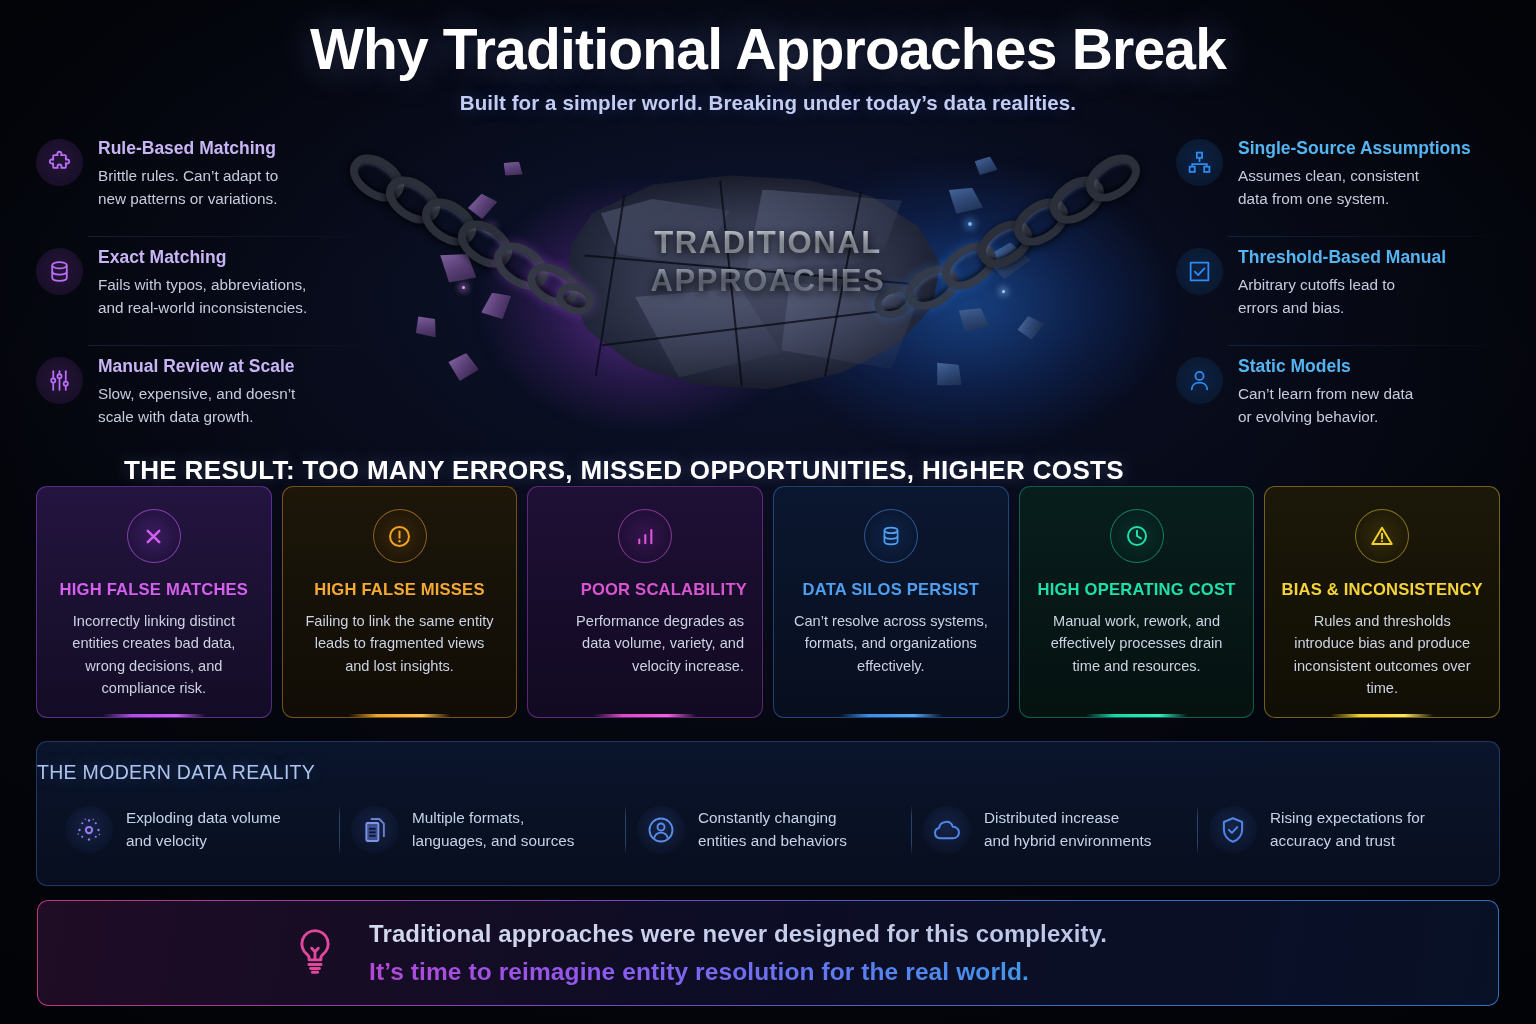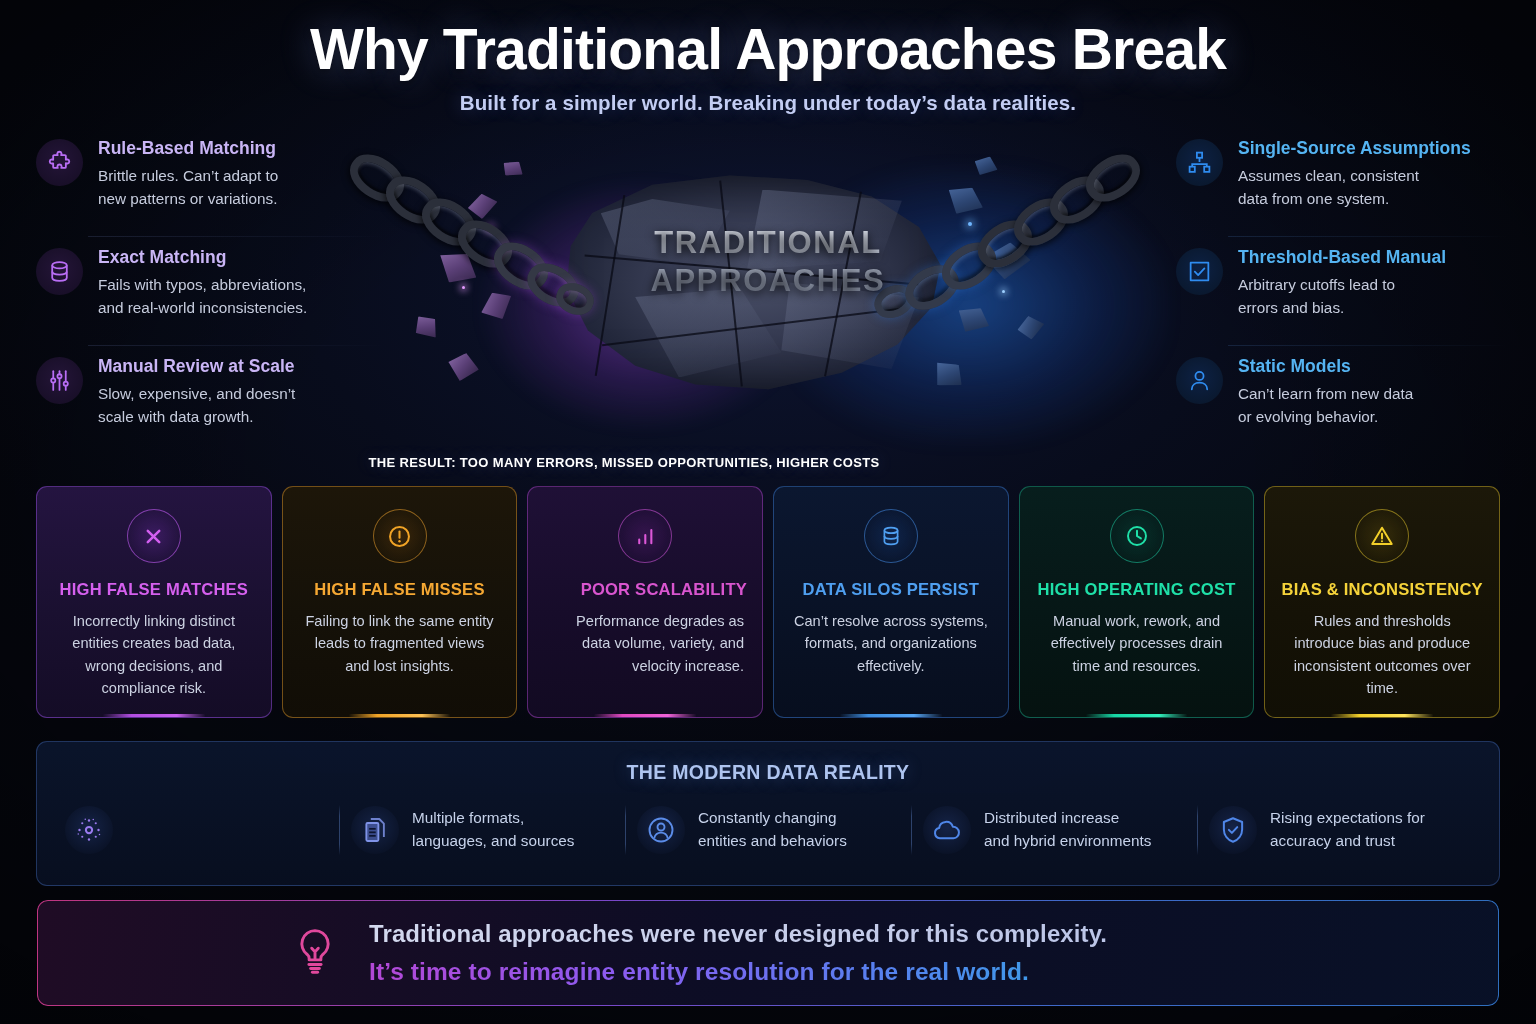--- a/index.html
+++ b/index.html
@@ -118,21 +118,21 @@
   .side.right .f-ico { background:radial-gradient(circle at 50% 45%, #0d2144 0%, #0a1930 70%, #081426 100%); }
   .f-txt { padding-top:1px; }
   .f-title { font-size:17.5px; font-weight:600; line-height:1.25; margin-bottom:5px; }
   .side.left  .f-title { color:#c9b5f5; }
   .side.right .f-title { color:#55b4f2; }
   .f-desc { font-size:15.3px; line-height:1.5; color:#c6ccdd; }
 
   
   .result-head {
     position:absolute; top:455px; left:0; width:1248px; text-align:center; z-index:6;
-    font-size:13px; font-weight:700; letter-spacing:.35px; color:#ffffff;
+    font-size:26px; font-weight:700; letter-spacing:.35px; color:#ffffff;
     text-shadow:0 0 16px rgba(160,180,255,.28);
   }
   .cards {
     position:absolute; top:486px; left:36px; width:1464px; height:232px;
     display:flex; gap:10px; z-index:6;
   }
   .card {
     flex:1 1 0; border-radius:11px; position:relative; overflow:hidden;
     padding:22px 15px 0; text-align:center;
   }
@@ -148,21 +148,21 @@
   }
 
   
   .reality {
     position:absolute; left:36px; top:741px; width:1464px; height:145px;
     border:1px solid rgba(70,110,190,.40); border-radius:11px;
     background:linear-gradient(180deg, rgba(11,22,46,.92) 0%, rgba(8,15,33,.95) 100%);
     z-index:6;
   }
   .reality-title {
-    text-align:center; font-size:19.5px; font-weight:700; letter-spacing:.3px;
+    font-size:19.5px; font-weight:400; letter-spacing:.3px;
     color:#aec4ef; margin-top:19px;
     text-shadow:0 0 16px rgba(110,150,240,.35);
   }
   .reality-row { display:flex; margin-top:18px; padding:0 16px; }
   .r-item {
     flex:1 1 0; display:flex; align-items:center; gap:13px;
     padding:0 12px; position:relative; min-height:56px;
   }
   .r-item + .r-item::before {
     content:""; position:absolute; left:0; top:3px; bottom:3px; width:1px;
@@ -473,20 +473,24 @@
           <circle cx="6.6" cy="6.6" r=".85" fill="#9b7bf0" stroke="none"></circle>
           <circle cx="17.4" cy="6.6" r=".85" fill="#9b7bf0" stroke="none"></circle>
           <circle cx="6.6" cy="17.4" r=".85" fill="#9b7bf0" stroke="none"></circle>
           <circle cx="17.4" cy="17.4" r=".85" fill="#9b7bf0" stroke="none"></circle>
           <circle cx="9" cy="3.3" r=".6" fill="#9b7bf0" stroke="none"></circle>
           <circle cx="15.4" cy="3.6" r=".6" fill="#9b7bf0" stroke="none"></circle>
           <circle cx="3.4" cy="15.2" r=".6" fill="#9b7bf0" stroke="none"></circle>
           <circle cx="20.4" cy="15.6" r=".6" fill="#9b7bf0" stroke="none"></circle>
         </svg>
       </div>
+      <div class="r-txt">
+        <div>Exploding data volume</div>
+        <div>and velocity</div>
+      </div>
     </div>
 
     <div class="r-item">
       <div class="r-ico">
         <svg width="28" height="28" viewBox="0 0 24 24" fill="none" stroke="#7f93e8" stroke-width="1.6" stroke-linejoin="round">
           <path d="M8.4 2.6h7.3l3.9 3.9v11.6" stroke-opacity=".85"></path>
           <rect x="4.6" y="6" width="10.3" height="15.4" rx="1" fill="#5f74cf" fill-opacity=".55"></rect>
           <line x1="7" y1="11" x2="12.6" y2="11" stroke="#0d1430" stroke-width="1.5"></line>
           <line x1="7" y1="14" x2="12.6" y2="14" stroke="#0d1430" stroke-width="1.5"></line>
           <line x1="7" y1="17" x2="12.6" y2="17" stroke="#0d1430" stroke-width="1.5"></line>

